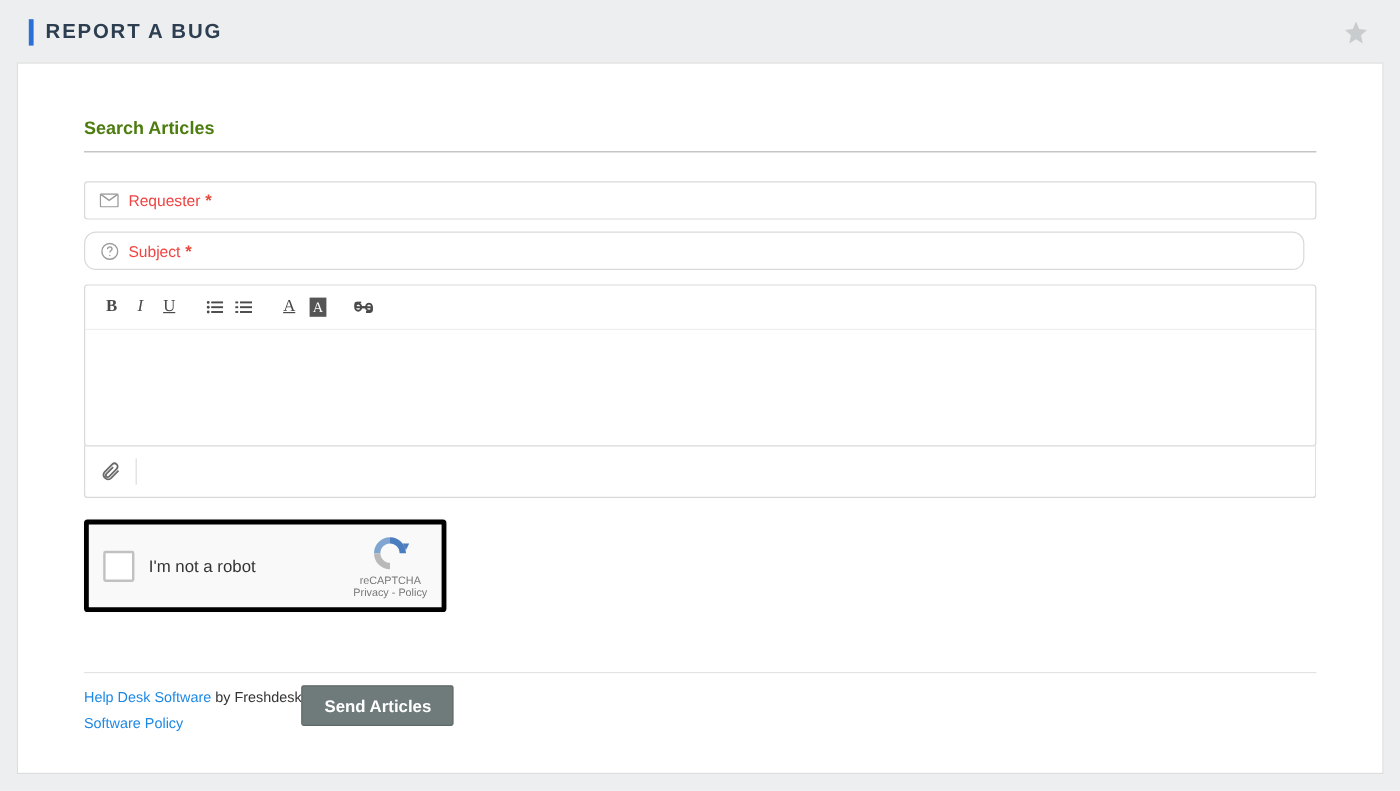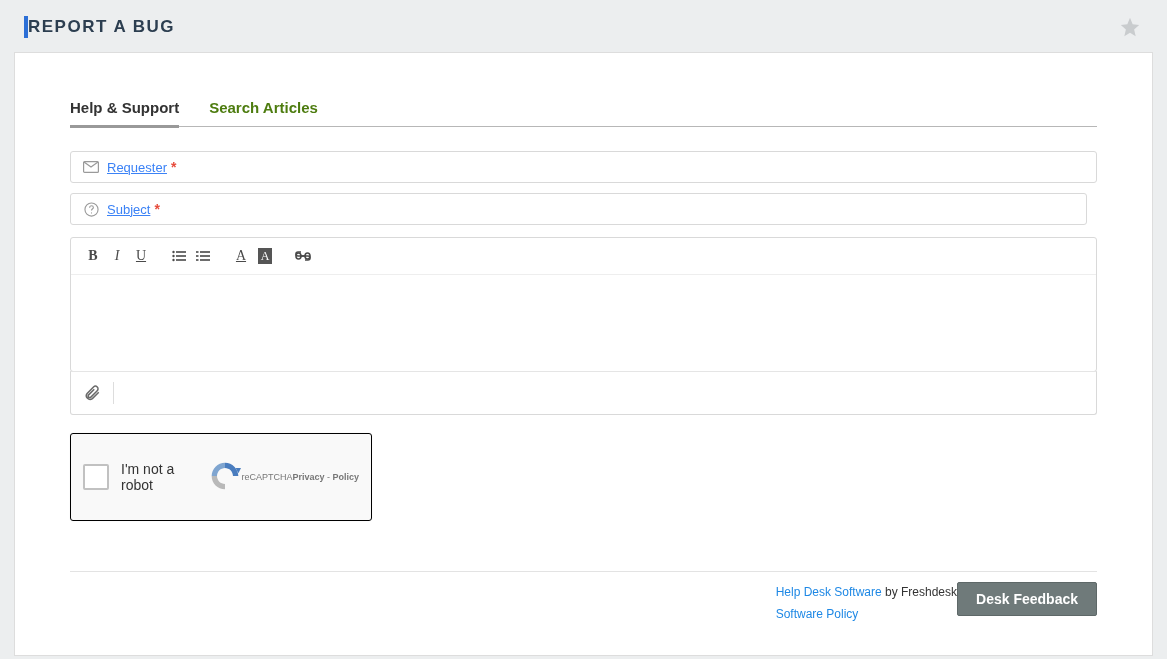--- a/index.html
+++ b/index.html
@@ -17,21 +17,21 @@
   }
   .header-row {
     display: flex;
     align-items: center;
     justify-content: space-between;
     padding: 4px 0 14px 0;
   }
   .title-wrap {
     display: flex;
     align-items: center;
-    gap: 0;
+    gap: 10px;
     padding-left: 10px;
   }
   .title-bar {
     width: 4px;
     height: 22px;
     background: #2c6fd6;
   }
   .page-title {
     font-size: 17px;
     font-weight: 700;
@@ -89,23 +89,22 @@
   .field-icon {
     width: 20px;
     height: 16px;
     display: flex;
     align-items: center;
     justify-content: center;
     color: #9a9a9a;
     margin-right: 6px;
   }
   .field-placeholder {
-    color: #3b82f6;
+    color: #ef4444;
     font-size: 13px;
-    text-decoration: underline;
   }
   .req {
     color: #e74c3c;
     margin-left: 4px;
     font-size: 14px;
     font-weight: bold;
   }
   .field input {
     border: none;
     outline: none;
@@ -164,22 +163,22 @@
     gap: 12px;
     margin-bottom: 18px;
   }
   .attach-sep {
     width: 1px;
     height: 22px;
     background: #ddd;
   }
   .captcha {
     width: 302px;
-    height: 88px;
-    border: 1px solid #000000;
+    height: 77px;
+    border: 4px solid #000000;
     border-radius: 3px;
     background: #f9f9f9;
     display: flex;
     align-items: center;
     padding: 0 12px;
     box-shadow: 0 0 2px rgba(0,0,0,0.06);
     margin-bottom: 50px;
   }
   .captcha-check {
     width: 26px;
@@ -189,40 +188,40 @@
     background: #fff;
     margin-right: 12px;
   }
   .captcha-text {
     flex: 1;
     font-size: 14px;
     color: #333;
   }
   .captcha-brand {
     display: flex;
-    flex-direction: row;
+    flex-direction: column;
     align-items: center;
     font-size: 9px;
     color: #777;
   }
   .captcha-logo {
     width: 32px;
     height: 32px;
     margin-bottom: 2px;
   }
   .captcha-small {
     font-size: 9px;
     color: #777;
   }
-  .captcha-small a { color: #777; text-decoration: none; font-weight: bold; }
+  .captcha-small a { color: #777; text-decoration: none; }
   .footer {
     border-top: 1px solid #e3e3e3;
     padding-top: 10px;
     display: flex;
-    justify-content: flex-end;
+    justify-content: flex-start;
     align-items: flex-start;
   }
   .footer-links {
     font-size: 12px;
     line-height: 1.8;
   }
   .footer-links a {
     color: #1e88e5;
     text-decoration: none;
   }
@@ -249,37 +248,36 @@
     </div>
     <div class="star">
       <svg width="22" height="22" viewBox="0 0 24 24" fill="#c9ccce">
           <path d="M12 2l2.9 6.9L22 9.8l-5.5 4.9L18.2 22 12 18.3 5.8 22l1.7-7.3L2 9.8l7.1-.9L12 2z"></path>
         </svg>
     </div>
   </div>
 
   <div class="card">
     <div class="tabs">
-      <div class="tab active">Help &amp; Support</div>
       <div class="tab inactive">Search Articles</div>
     </div>
 
     <div class="field">
       <span class="field-icon">
         <svg width="16" height="12" viewBox="0 0 16 12" fill="none" stroke="#9a9a9a" stroke-width="1.2">
           <rect x="0.6" y="0.6" width="14.8" height="10.8" rx="1"></rect>
           <path d="M1 1l7 5 7-5"></path>
         </svg>
       </span>
       <span class="field-placeholder">Requester</span>
       <span class="req">*</span>
       <input type="text" style="">
     </div>
 
-    <div class="field" style="margin-bottom:12px;width:calc(100% - 10px);">
+    <div class="field" style="margin-bottom:12px;width:calc(100% - 10px);border-radius:10px;">
       <span class="field-icon">
         <svg width="15" height="15" viewBox="0 0 16 16" fill="none" stroke="#9a9a9a" stroke-width="1.2">
           <circle cx="8" cy="8" r="7"></circle>
           <path d="M6 6a2 2 0 114 0c0 1-2 1.5-2 3"></path>
           <circle cx="8" cy="11.6" r="0.6" fill="#9a9a9a" stroke="none"></circle>
         </svg>
       </span>
       <span class="field-placeholder">Subject</span>
       <span class="req">*</span>
       <input type="text" style="">
@@ -359,16 +357,16 @@
 
     <div class="footer">
       <div class="footer-links">
         <div>
           <a href="#">Help Desk Software</a><span> by Freshdesk</span>
         </div>
         <div>
           <a href="#">Software Policy</a>
         </div>
       </div>
-      <button class="send-btn">Desk Feedback</button>
+      <button class="send-btn">Send Articles</button>
     </div>
   </div>
 </div>
 
 </body></html>

